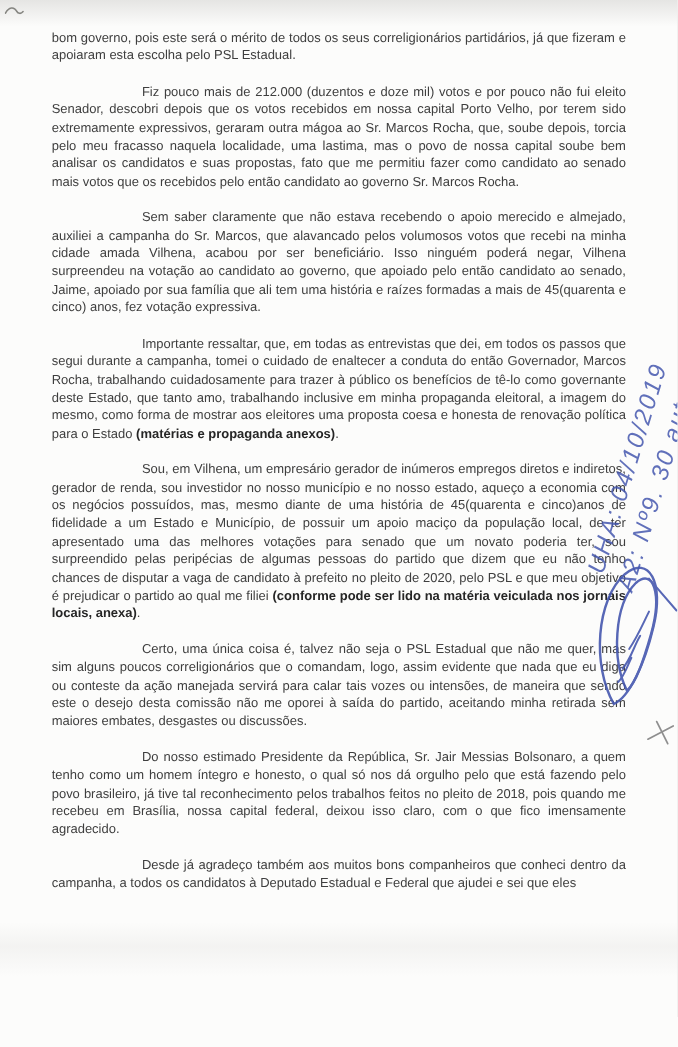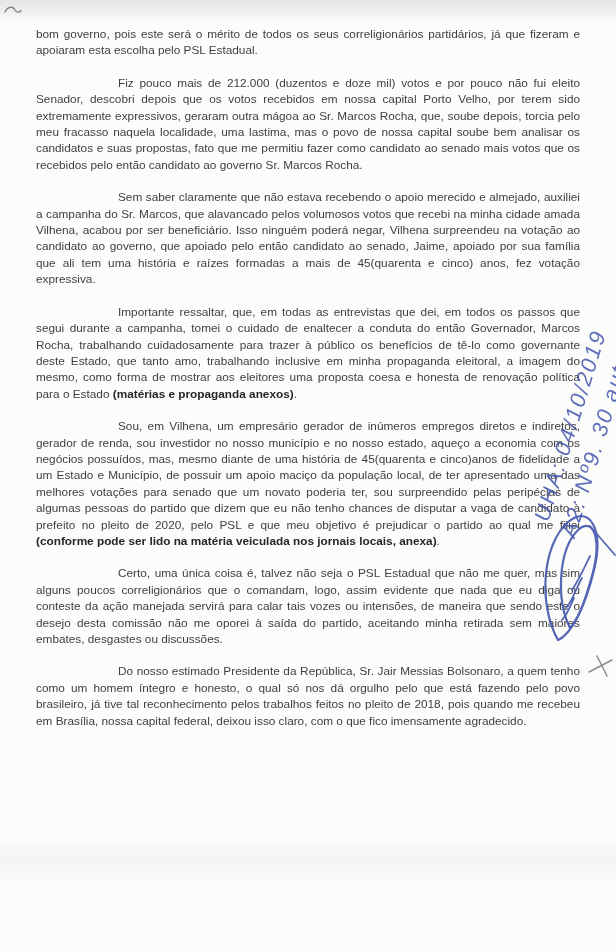--- a/index.html
+++ b/index.html
@@ -20,21 +20,21 @@
   .scan-bottom{
     position:absolute;left:0;top:838px;width:616px;height:50px;
     background:linear-gradient(180deg, rgba(100,98,92,0.0), rgba(100,98,92,0.06) 45%, rgba(100,98,92,0.0));
     pointer-events:none;
   }
   .doc{
     position:absolute;left:31px;top:26px;width:554px;
     font-size:11.8px;line-height:16.4px;
     text-align:justify;
   }
-  .para{margin:16px 5px 0;}
+  .para{margin:16px 16px 0;}
   .para:first-child{margin-top:0;}
   .para.indent{text-indent:82px;}
   .seg{color:#3e3e3e;}
   .seg.bold{font-weight:700;color:#262626;}
   .hand-note{
     position:absolute;left:435px;top:400px;width:300px;height:60px;
     transform:rotate(-73deg);
     font-style:italic;
     font-size:22px;line-height:30px;
     letter-spacing:2px;
@@ -65,20 +65,21 @@
   </div>
 
   <div class="doc">
       <p class="para"><span class="seg">bom governo, pois este será o mérito de todos os seus correligionários partidários, já que fizeram e apoiaram esta escolha pelo PSL Estadual.</span></p>
       <p class="para indent"><span class="seg">Fiz pouco mais de 212.000 (duzentos e doze mil) votos e por pouco não fui eleito Senador, descobri depois que os votos recebidos em nossa capital Porto Velho, por terem sido extremamente expressivos, geraram outra mágoa ao Sr. Marcos Rocha, que, soube depois, torcia pelo meu fracasso naquela localidade, uma lastima, mas o povo de nossa capital soube bem analisar os candidatos e suas propostas, fato que me permitiu fazer como candidato ao senado mais votos que os recebidos pelo então candidato ao governo Sr. Marcos Rocha.</span></p>
       <p class="para indent"><span class="seg">Sem saber claramente que não estava recebendo o apoio merecido e almejado, auxiliei a campanha do Sr. Marcos, que alavancado pelos volumosos votos que recebi na minha cidade amada Vilhena, acabou por ser beneficiário. Isso ninguém poderá negar, Vilhena surpreendeu na votação ao candidato ao governo, que apoiado pelo então candidato ao senado, Jaime, apoiado por sua família que ali tem uma história e raízes formadas a mais de 45(quarenta e cinco) anos, fez votação expressiva.</span></p>
       <p class="para indent"><span class="seg">Importante ressaltar, que, em todas as entrevistas que dei, em todos os passos que segui durante a campanha, tomei o cuidado de enaltecer a conduta do então Governador, Marcos Rocha, trabalhando cuidadosamente para trazer à público os benefícios de tê-lo como governante deste Estado, que tanto amo, trabalhando inclusive em minha propaganda eleitoral, a imagem do mesmo, como forma de mostrar aos eleitores uma proposta coesa e honesta de renovação política para o Estado </span><span class="seg bold">(matérias e propaganda anexos)</span><span class="seg">.</span></p>
       <p class="para indent"><span class="seg">Sou, em Vilhena, um empresário gerador de inúmeros empregos diretos e indiretos, gerador de renda, sou investidor no nosso município e no nosso estado, aqueço a economia com os negócios possuídos, mas, mesmo diante de uma história de 45(quarenta e cinco)anos de fidelidade a um Estado e Município, de possuir um apoio maciço da população local, de ter apresentado uma das melhores votações para senado que um novato poderia ter, sou surpreendido pelas peripécias de algumas pessoas do partido que dizem que eu não tenho chances de disputar a vaga de candidato à prefeito no pleito de 2020, pelo PSL e que meu objetivo é prejudicar o partido ao qual me filiei </span><span class="seg bold">(conforme pode ser lido na matéria veiculada nos jornais locais, anexa)</span><span class="seg">.</span></p>
       <p class="para indent"><span class="seg">Certo, uma única coisa é, talvez não seja o PSL Estadual que não me quer, mas sim alguns poucos correligionários que o comandam, logo, assim evidente que nada que eu diga ou conteste da ação manejada servirá para calar tais vozes ou intensões, de maneira que sendo este o desejo desta comissão não me oporei à saída do partido, aceitando minha retirada sem maiores embates, desgastes ou discussões.</span></p>
       <p class="para indent"><span class="seg">Do nosso estimado Presidente da República, Sr. Jair Messias Bolsonaro, a quem tenho como um homem íntegro e honesto, o qual só nos dá orgulho pelo que está fazendo pelo povo brasileiro, já tive tal reconhecimento pelos trabalhos feitos no pleito de 2018, pois quando me recebeu em Brasília, nossa capital federal, deixou isso claro, com o que fico imensamente agradecido.</span></p>
+      <p class="para indent"><span class="seg">Desde já agradeço também aos muitos bons companheiros que conheci dentro da campanha, a todos os candidatos à Deputado Estadual e Federal que ajudei e sei que eles</span></p>
     </div>
 
   <div class="hand-note" style="color: rgb(69, 87, 174);">
     <span class="note-line">UHA: 04/10/2019</span>
     <span class="note-line">A2: Nº9. 30 autos.</span>
   </div>
 
   <div class="sig" style="color: rgb(69, 87, 174);">
     <svg width="90" height="150" viewBox="0 0 90 150" fill="none" stroke="currentColor" stroke-width="2.2" stroke-linecap="round" opacity="0.9">
       <path d="M 30 140 C 10 105, 14 45, 40 22 C 62 4, 76 30, 66 70 C 58 104, 44 134, 30 140"></path>

